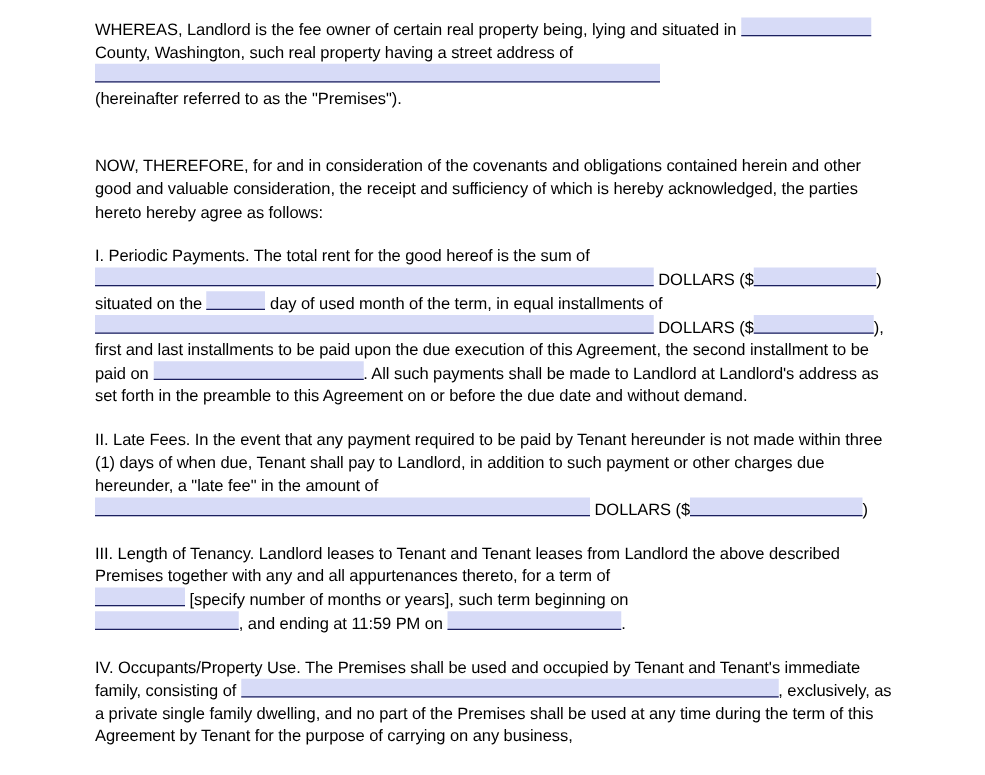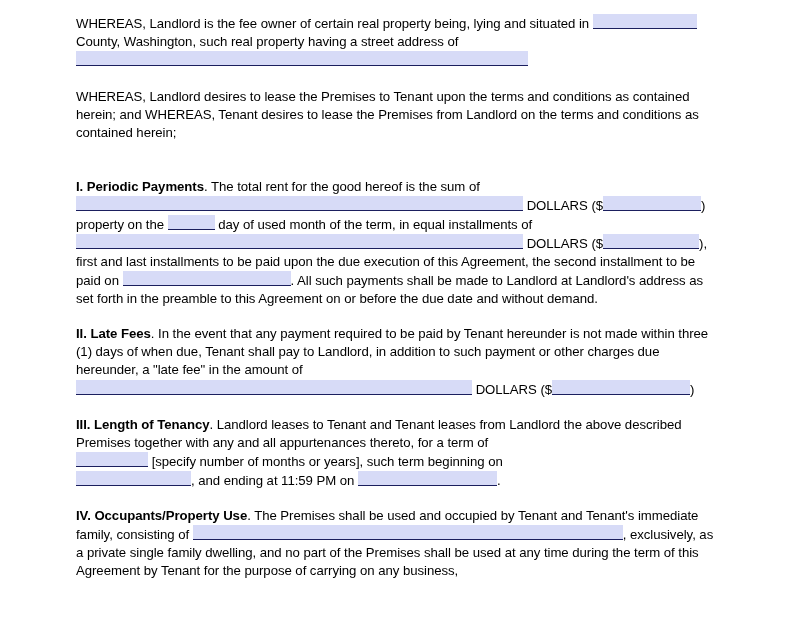--- a/index.html
+++ b/index.html
@@ -37,21 +37,21 @@
     line-height: 18.1px;
     text-align: left;
     color: #000000;
     letter-spacing: -0.05px;
   }
 
   .gap-para { height: 18px; }
   .gap-section { height: 17px; }
 
   b.heading {
-    font-weight: bold;
+    font-weight: normal;
     margin-top: 16px;
   }
 
   
   .fill {
     display: inline-block;
     background: #d7dbf7;
     border-bottom: 1.5px solid #1b1f5e;
     vertical-align: baseline;
     height: 14px;
@@ -75,33 +75,33 @@
   .w-begin    { width: 115px; }
   .w-end      { width: 139px; }
   .w-family   { width: 430px; }
 </style>
 </head>
 <body>
 
 <div id="page">
   <div class="doc-body">
 
-    <p class="para"><span>WHEREAS, Landlord is the fee owner of certain real property being, lying and situated in</span> <span class="fill w-county"></span> <span>County, Washington, such real property having a street address of</span> <span class="fill w-address"></span><br></p>
-
-    <div class="gap-para"></div>
-
-    <p class="para">WHEREAS, Landlord desires to lease the Premises to Tenant upon the terms and conditions as contained herein; and WHEREAS, Tenant desires to lease the Premises from Landlord on the terms and conditions as contained herein;</p>
+    <p class="para"><span>WHEREAS, Landlord is the fee owner of certain real property being, lying and situated in</span> <span class="fill w-county"></span> <span>County, Washington, such real property having a street address of</span> <span class="fill w-address"></span><br><span>(hereinafter referred to as the "Premises").</span></p>
 
     <div class="gap-para"></div>
 
 
+    <div class="gap-para"></div>
+
+    <p class="para">NOW, THEREFORE, for and in consideration of the covenants and obligations contained herein and other good and valuable consideration, the receipt and sufficiency of which is hereby acknowledged, the parties hereto hereby agree as follows:</p>
+
     <div class="gap-section"></div>
 
     <p class="para"><b class="heading">I. Periodic Payments</b><span>. The total rent for the good hereof is the sum of</span><br><span class="fill w-dollars1"></span>
-      <span>DOLLARS ($</span><span class="fill w-amt1"></span><span>)</span><br><span>property on the</span> <span class="fill w-day"></span> <span>day of used month of the term, in equal installments of</span><br><span class="fill w-dollars2"></span>
+      <span>DOLLARS ($</span><span class="fill w-amt1"></span><span>)</span><br><span>situated on the</span> <span class="fill w-day"></span> <span>day of used month of the term, in equal installments of</span><br><span class="fill w-dollars2"></span>
       <span>DOLLARS ($</span><span class="fill w-amt2"></span><span>),</span><br><span>first and last installments to be paid upon the due execution of this Agreement, the second installment to be paid on</span> <span class="fill w-date2nd"></span><span>. All such payments shall be made to Landlord at Landlord's address as set forth in the preamble to this Agreement on or before the due date and without demand.</span></p>
 
     <div class="gap-section"></div>
 
     <p class="para"><b class="heading">II. Late Fees</b><span>. In the event that any payment required to be paid by Tenant hereunder is not made within three (1) days of when due, Tenant shall pay to Landlord, in addition to such payment or other charges due hereunder, a "late fee" in the amount of</span><br><span class="fill w-latefee"></span>
       <span>DOLLARS ($</span><span class="fill w-amt3"></span><span>)</span></p>
 
     <div class="gap-section"></div>
 
     <p class="para"><b class="heading">III. Length of Tenancy</b><span>. Landlord leases to Tenant and Tenant leases from Landlord the above described Premises together with any and all appurtenances thereto, for a term of</span><br><span class="fill w-term"></span> <span>[specify number of months or years], such term beginning on</span><br><span class="fill w-begin"></span><span>, and ending at 11:59 PM on</span> <span class="fill w-end"></span><span>.</span></p>

